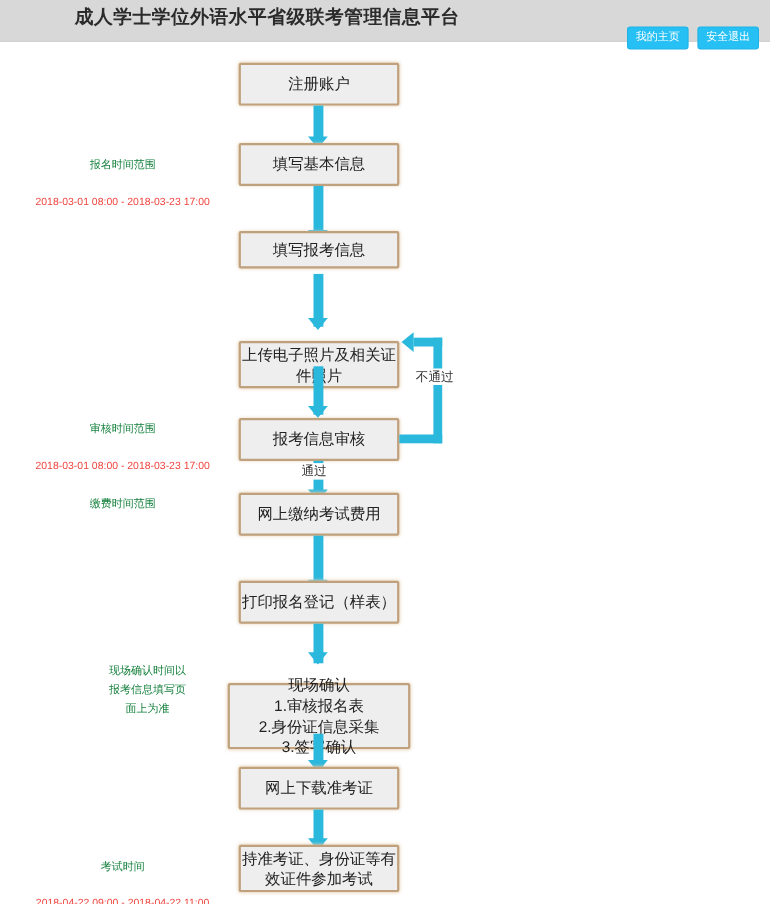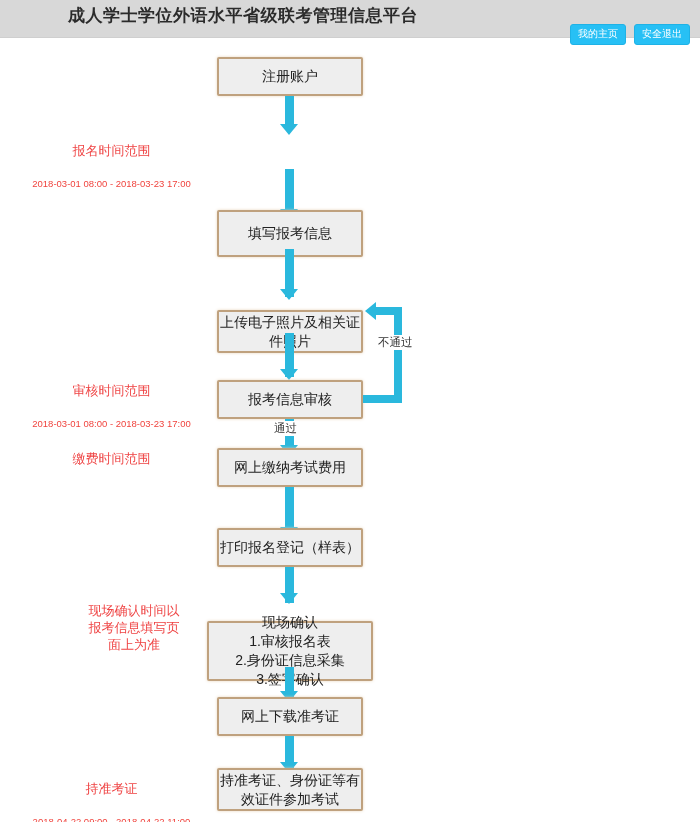--- a/index.html
+++ b/index.html
@@ -82,23 +82,23 @@
   .node span { display: block; white-space: pre-line; }
 
   
   .ann {
     position: absolute;
     color: #f0443e;
     text-align: center;
     white-space: pre-line;
   }
   .ann-title {
-    font-size: 13px;
+    font-size: 10px;
     line-height: 17px;
-    color: #ef4444;
+    color: #15803d;
   }
   .ann-dates {
     font-size: 9.5px;
     line-height: 14px;
     color: #f0443e;
     white-space: nowrap;
   }
 
   
   .arrow-stem {
@@ -144,24 +144,27 @@
 </div>
 
 <div class="canvas">
 
   <div class="node" style="left:217px; top:19px; width:146px; height:39px;">
     <span>注册账户</span>
   </div>
   <div class="arrow-stem" style="left:285px; top:58px; width:9px; height:30px;"></div>
   <div class="arrow-head-down" style="left:280px; top:86px;"></div>
 
+  <div class="node" style="left:217px; top:92px; width:146px; height:39px;">
+    <span>填写基本信息</span>
+  </div>
   <div class="arrow-stem" style="left:285px; top:131px; width:9px; height:48px;"></div>
   <div class="arrow-head-down" style="left:280px; top:171px;"></div>
 
-  <div class="node" style="left:217px; top:172px; width:146px; height:47px;">
+  <div class="node" style="left:217px; top:172px; width:146px; height:34px;">
     <span>填写报考信息</span>
   </div>
   <div class="arrow-stem" style="left:285px; top:211px; width:9px; height:48px;"></div>
   <div class="arrow-head-down" style="left:280px; top:251px;"></div>
 
   <div class="node" style="left:217px; top:252px; width:146px; height:43px;margin-top:20px;">
     <span>上传电子照片及相关证
 件照片</span>
   </div>
   <div class="arrow-stem" style="left:285px; top:295px; width:9px; height:44px;"></div>
@@ -227,17 +230,17 @@
     <div class="ann-title">缴费时间范围</div>
   </div>
 
   <div class="ann" style="left:64px; top:546px; width:140px;">
     <div class="ann-title">现场确认时间以
 报考信息填写页
 面上为准</div>
   </div>
 
   <div class="ann" style="left:14px; top:724px; width:195px;">
-    <div class="ann-title">持准考证</div>
+    <div class="ann-title">考试时间</div>
     <div class="ann-dates">2018-04-22 09:00 -    2018-04-22 11:00</div>
   </div>
 
 </div>
 
 </body></html>

